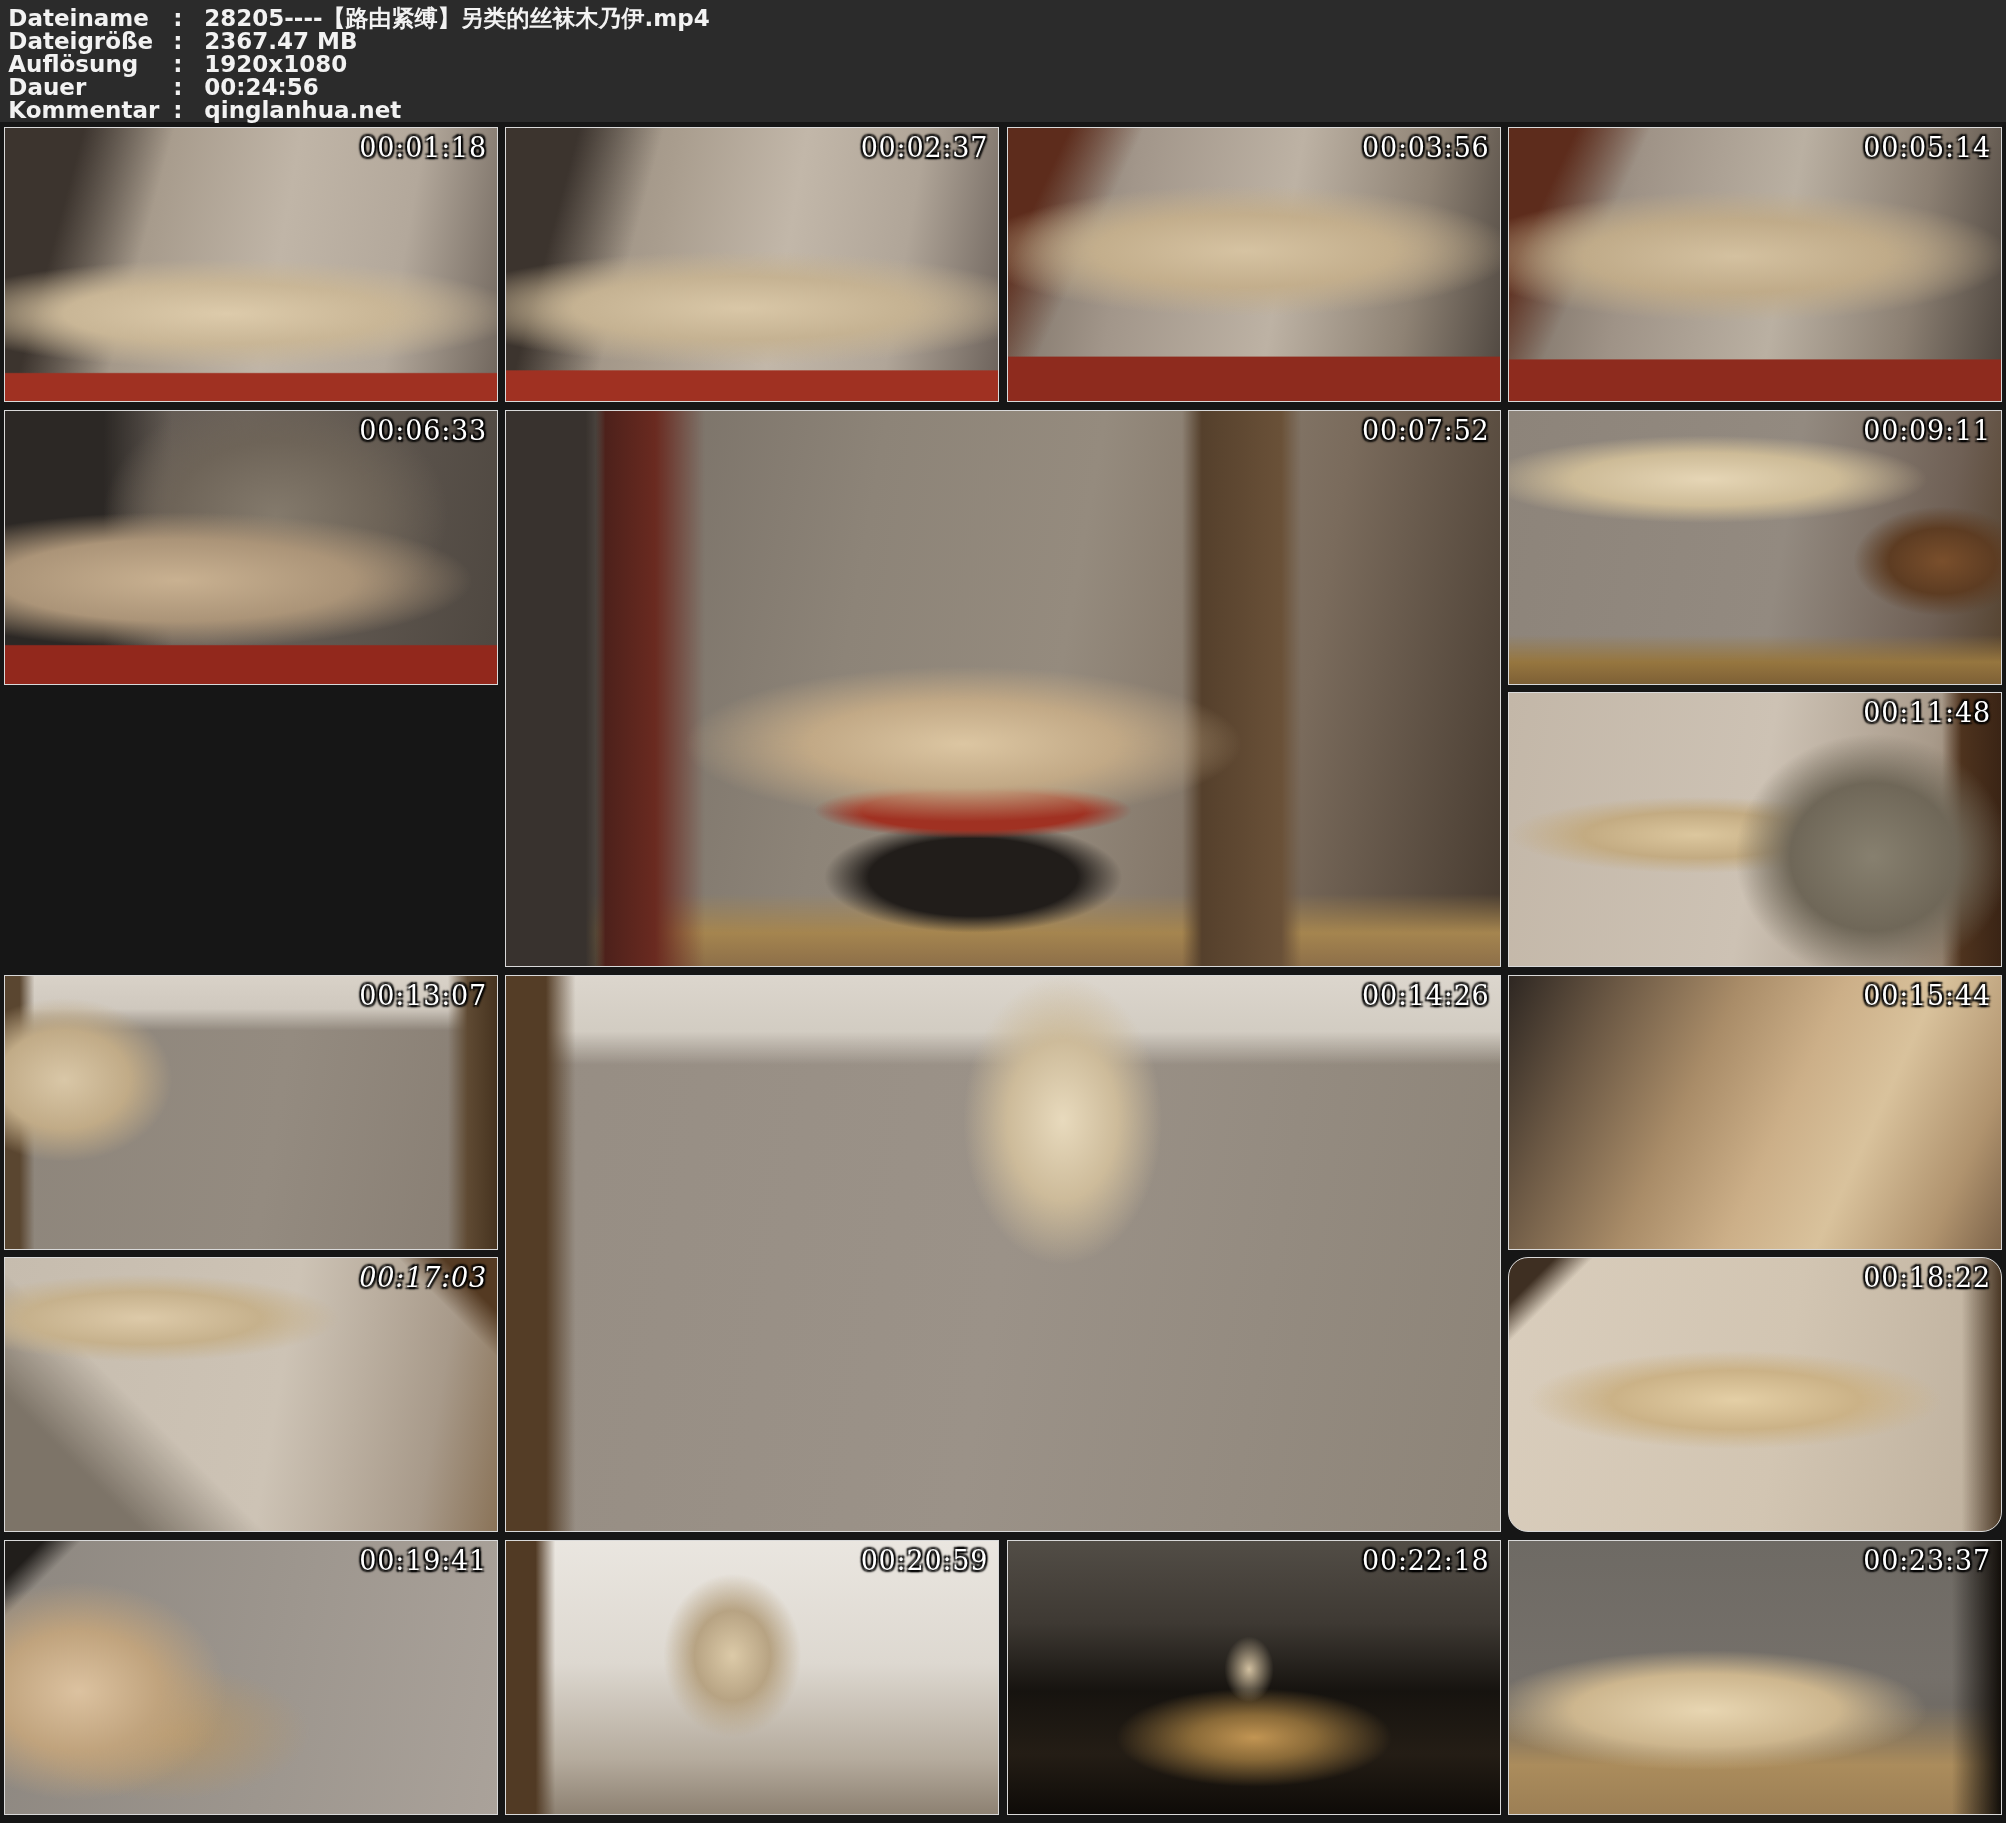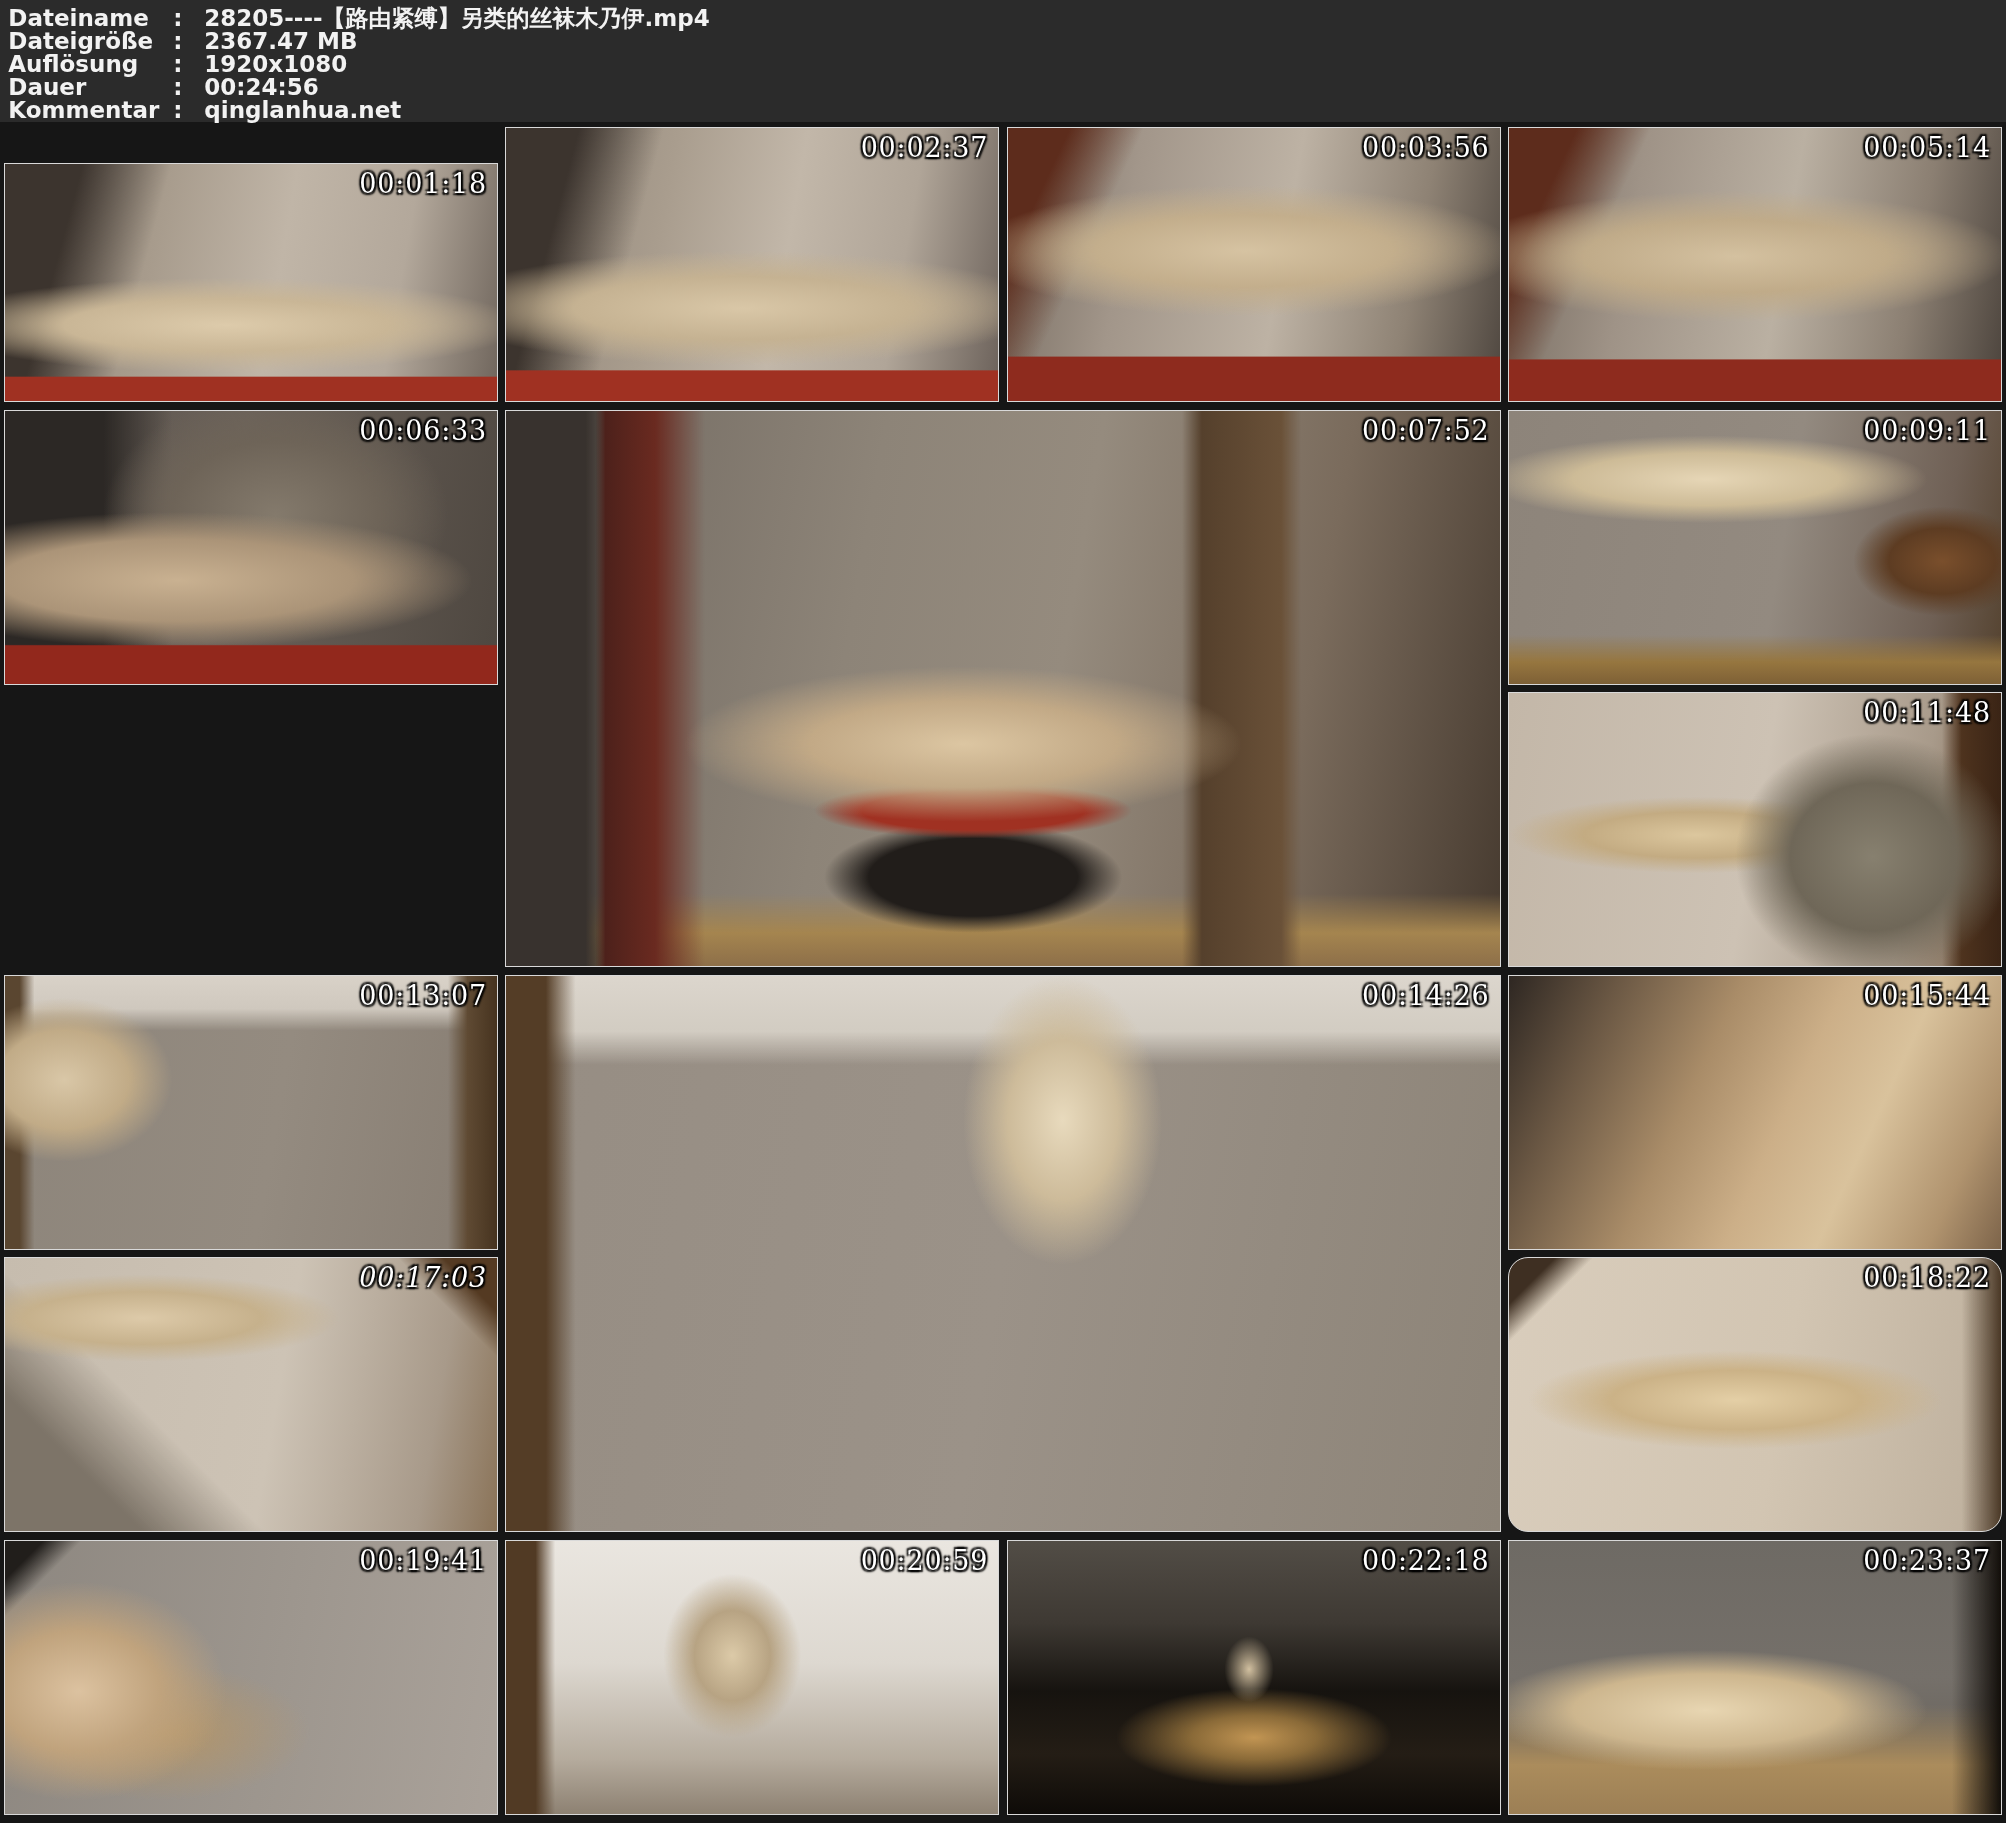--- a/index.html
+++ b/index.html
@@ -98,21 +98,21 @@
     </div>
     <div class="hrow">
       <span class="hlabel">Kommentar</span>
       <span class="hsep">:</span>
       <span class="hvalue">qinglanhua.net</span>
     </div>
   </div>
 
   <div class="grid">
 
-    <figure class="thumb r1c1" style="background: linear-gradient(to top, #a03122 0%, #a03122 10%, rgba(0,0,0,0) 10.5%), radial-gradient(ellipse 60% 20% at 45% 68%, #ddcbab 0%, #c9b696 55%, rgba(201,182,150,0) 100%), linear-gradient(105deg, #3c342e 0%, #3c342e 14%, rgba(0,0,0,0) 30%), linear-gradient(100deg, #8a7f73 0%, #a79b8c 30%, #c0b5a7 55%, #b3a89b 78%, #6f655c 100%); margin-top: 36px;">
+    <figure class="thumb r1c1" style="background: linear-gradient(to top, #a03122 0%, #a03122 10%, rgba(0,0,0,0) 10.5%), radial-gradient(ellipse 60% 20% at 45% 68%, #ddcbab 0%, #c9b696 55%, rgba(201,182,150,0) 100%), linear-gradient(105deg, #3c342e 0%, #3c342e 14%, rgba(0,0,0,0) 30%), linear-gradient(100deg, #8a7f73 0%, #a79b8c 30%, #c0b5a7 55%, #b3a89b 78%, #6f655c 100%);">
       <figcaption class="ts">00:01:18</figcaption>
     </figure>
     <figure class="thumb r1c2" style="background: linear-gradient(to top, #a03122 0%, #a03122 11%, rgba(0,0,0,0) 11.5%), radial-gradient(ellipse 62% 21% at 48% 66%, #d9c7a7 0%, #c5b292 55%, rgba(197,178,146,0) 100%), linear-gradient(105deg, #3c342e 0%, #3c342e 13%, rgba(0,0,0,0) 28%), linear-gradient(100deg, #8d8276 0%, #a99d8e 32%, #c2b7a9 56%, #b0a598 78%, #6b615a 100%);">
       <figcaption class="ts">00:02:37</figcaption>
     </figure>
     <figure class="thumb r1c3" style="background: linear-gradient(to top, #8e2b1e 0%, #8e2b1e 16%, rgba(0,0,0,0) 16.5%), radial-gradient(ellipse 55% 24% at 48% 45%, #d6c3a2 0%, #c3ae8c 55%, rgba(195,174,140,0) 100%), linear-gradient(115deg, #5d2c1c 0%, #5d2c1c 10%, rgba(0,0,0,0) 22%), linear-gradient(100deg, #776c61 0%, #a2968a 25%, #bdb2a4 55%, #8e8274 80%, #4e463f 100%);">
       <figcaption class="ts">00:03:56</figcaption>
     </figure>
     <figure class="thumb r1c4" style="background: linear-gradient(to top, #8e2b1e 0%, #8e2b1e 15%, rgba(0,0,0,0) 15.5%), radial-gradient(ellipse 56% 24% at 46% 47%, #d4c1a0 0%, #c0ab89 55%, rgba(192,171,137,0) 100%), linear-gradient(115deg, #5d2c1c 0%, #5d2c1c 11%, rgba(0,0,0,0) 23%), linear-gradient(100deg, #74695e 0%, #9f9387 26%, #bab0a2 55%, #8b7f72 80%, #4b433c 100%);">
       <figcaption class="ts">00:05:14</figcaption>

